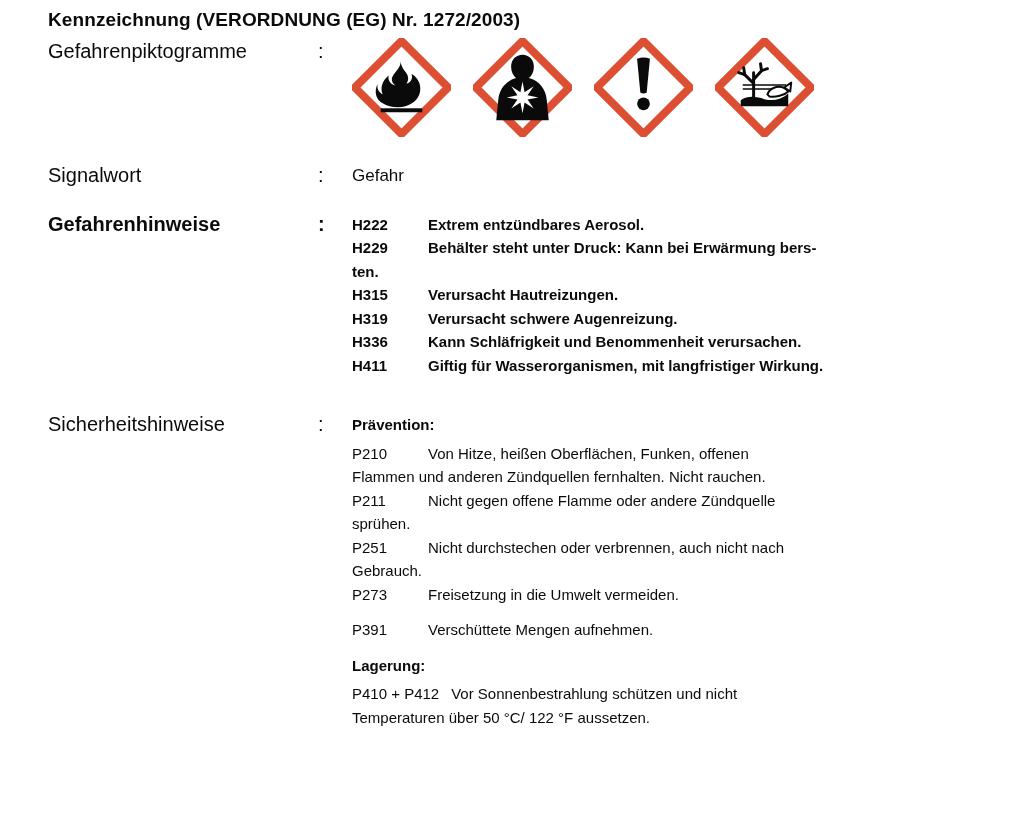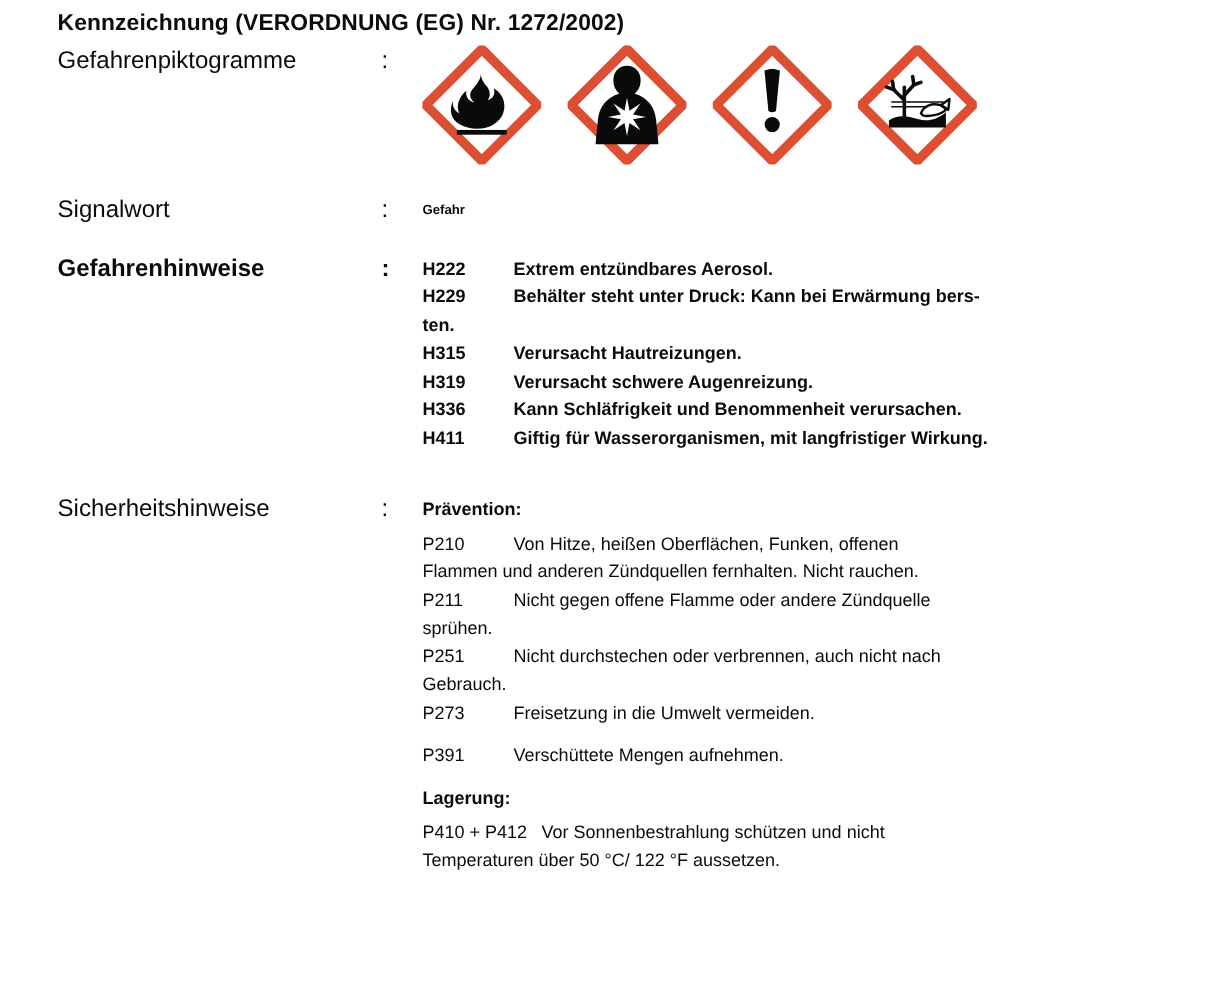--- a/index.html
+++ b/index.html
@@ -36,21 +36,21 @@
   .row-hazard { margin-top: 25px; font-weight: bold; }
   .row-safety { margin-top: 36px; }
   .picto-strip {
     display: flex;
     gap: 22px;
     margin-top: -2px;
   }
   .picto { width: 99px; height: 99px; display: block; }
   .picto .frame { fill: #ffffff; stroke-width: 8; stroke-linejoin: miter; }
   .picto .sym  { fill: #0a0a0a; }
-  .value-cell { font-size: 11px; line-height: 23.5px; font-weight: bold; }
+  .value-cell { font-size: 17px; line-height: 23.5px; }
   .stmts { margin: 0; }
   .stmt {
     margin: 0;
     font-size: 15px;
     line-height: 23.5px;
     white-space: pre-line;
   }
   .code {
     display: inline-block;
     min-width: 76px;
@@ -66,21 +66,21 @@
     font-weight: bold;
     line-height: 23.5px;
   }
   .group .stmts { margin-top: 5px; }
 </style>
 </head>
 <body>
 
 <div class="doc">
 
-  <div class="doc-title">Kennzeichnung (VERORDNUNG (EG) Nr. 1272/2002)</div>
+  <div class="doc-title">Kennzeichnung (VERORDNUNG (EG) Nr. 1272/2003)</div>
 
   <div class="row row-picto">
     <div class="label-cell">Gefahrenpiktogramme</div>
     <div class="colon-cell">:</div>
     <div class="picto-strip">
 
       <svg class="picto" viewBox="0 0 100 100">
         <path class="frame" d="M50 3 L97 50 L50 97 L3 50 Z" stroke="#dc4f33"></path>
         <path class="sym" d="M49 22 C50 28 46 32 42 37 C39 41 40 45 44 48 C39 47 36 43 37 38 C31 43 28 50 31 57 C26 54 25 50 26 46 C22 54 24 62 31 66 C37 70 47 71 54 69 C63 66 69 60 69 51 C69 44 65 39 60 36 C62 41 59 45 55 46 C58 42 57 37 53 33 C51 30 49 27 49 22 Z"></path>
         <rect class="sym" x="29" y="71" width="42" height="4"></rect>

